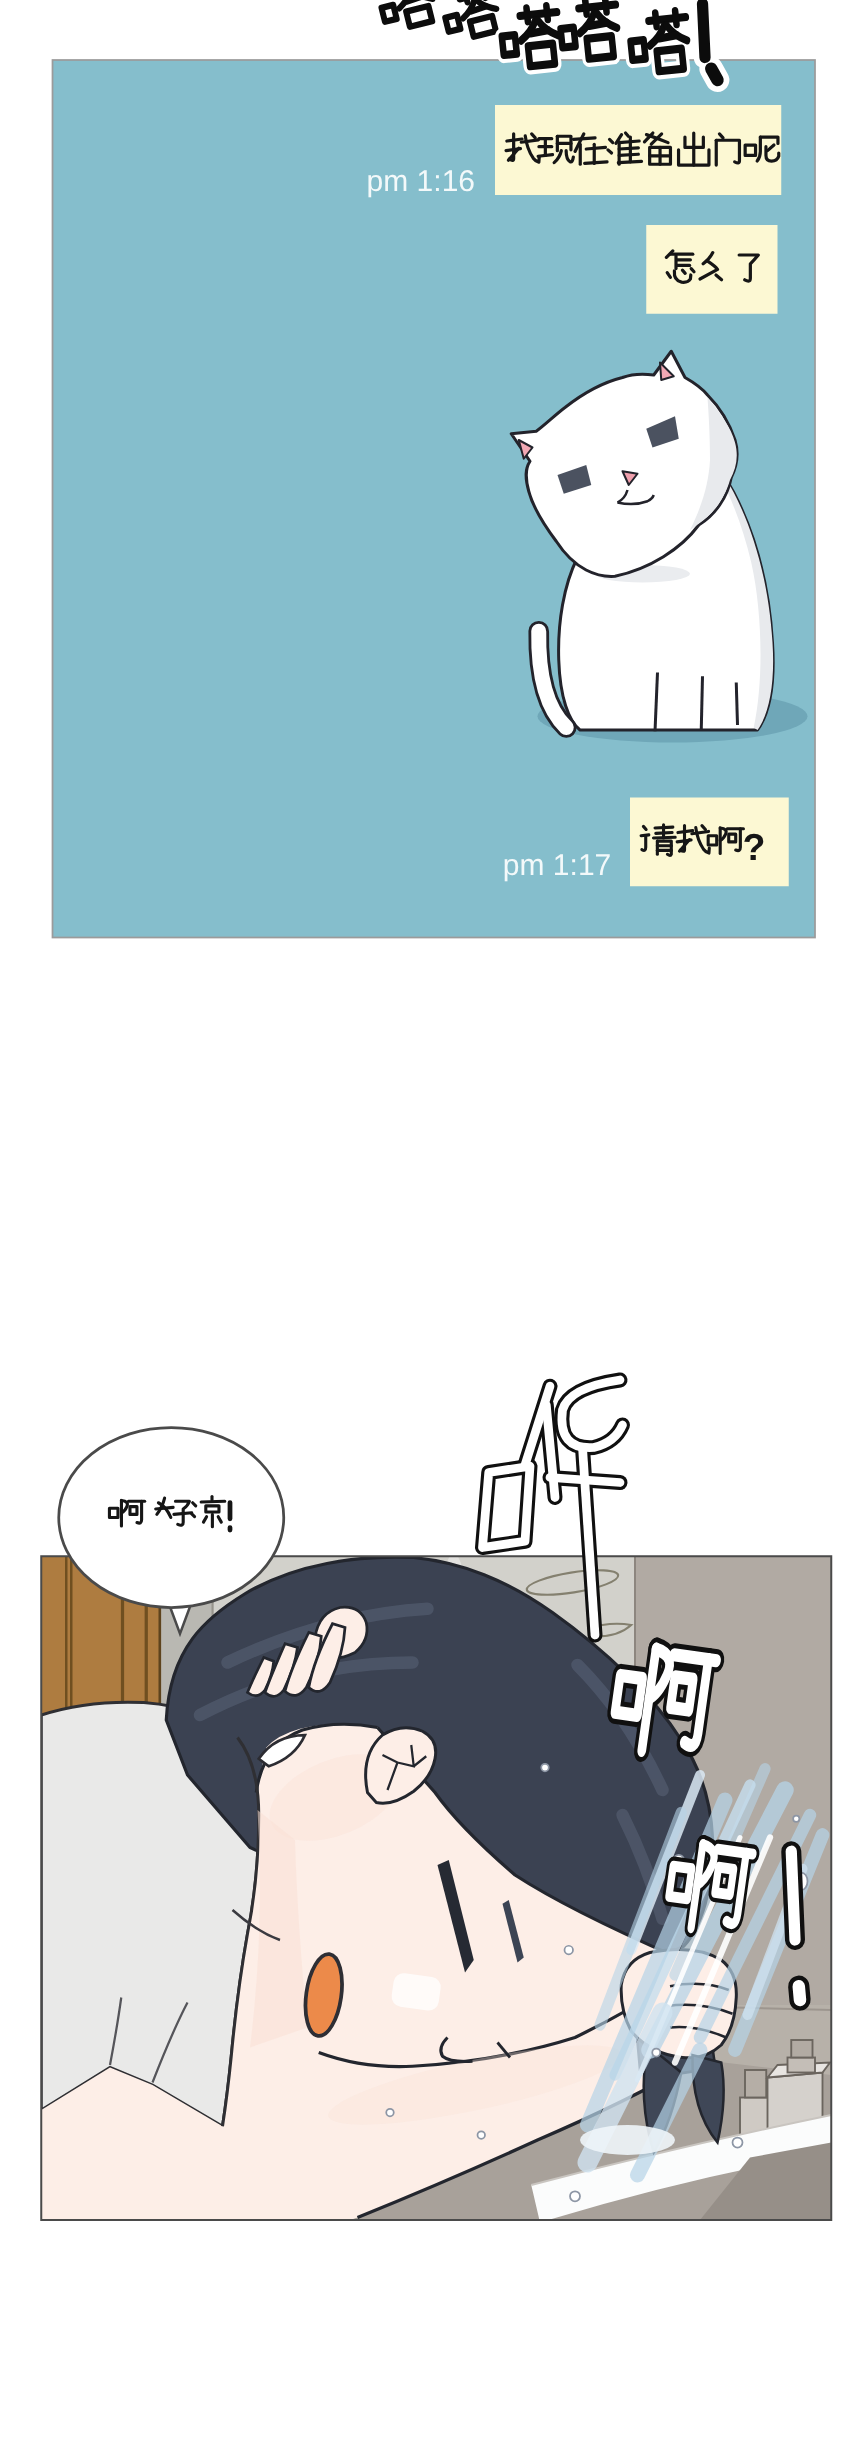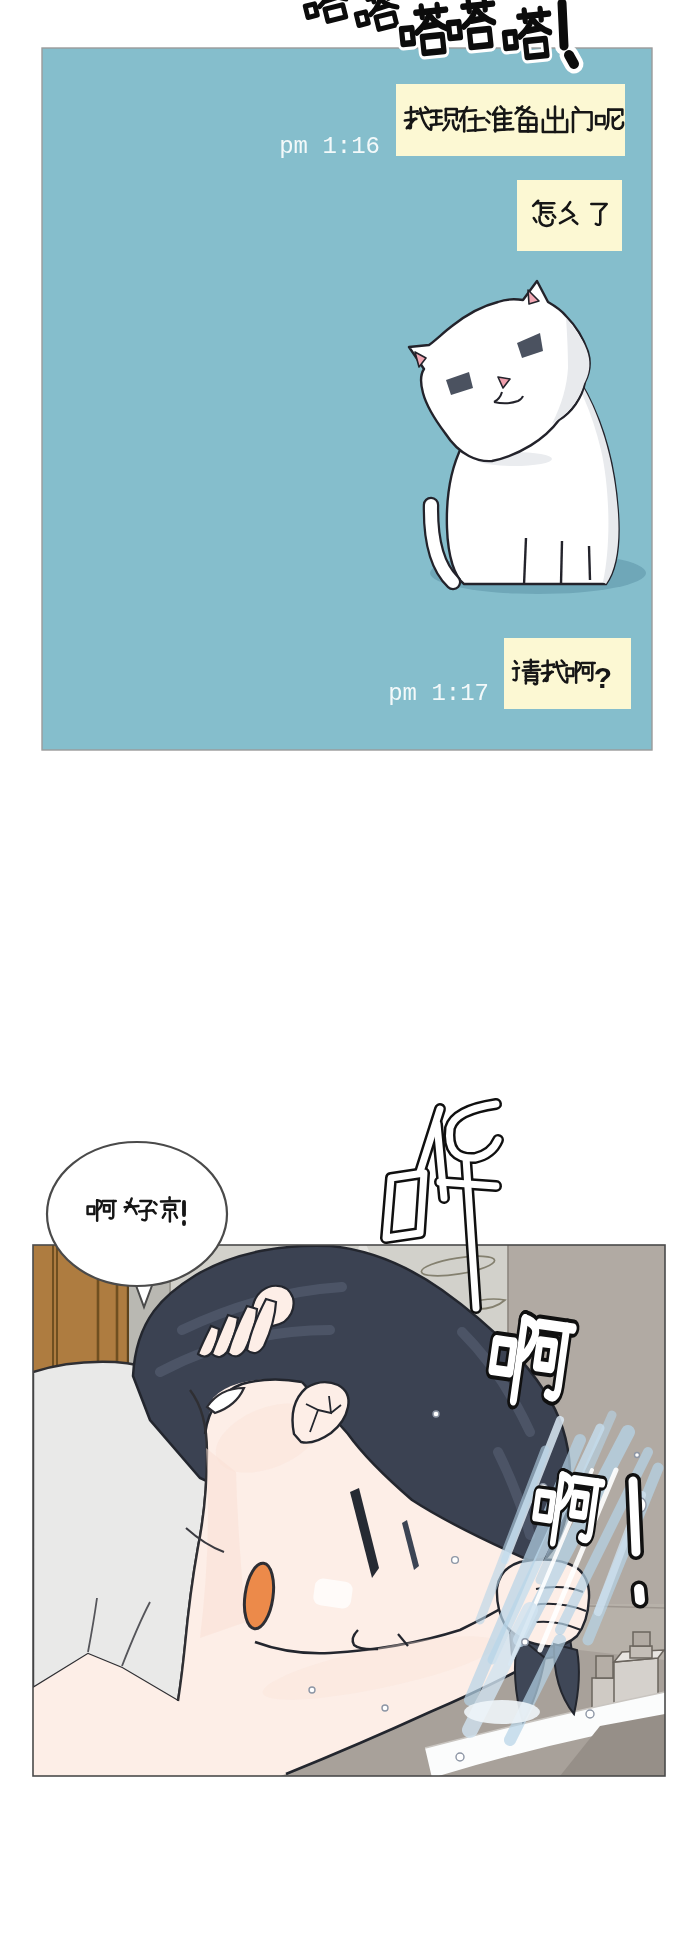--- a/index.html
+++ b/index.html
@@ -1,16 +1,16 @@
 <!DOCTYPE html>
 <html><head>
 <meta charset="utf-8">
 <style>
 html,body{margin:0;padding:0;background:#fff;}
-#page{position:relative;width:690px;height:1952px;background:#fff;overflow:hidden;font-family:Liberation Mono, monospace;}
+#page{position:relative;width:690px;height:1952px;background:#fff;overflow:hidden;font-family:Liberation Sans, sans-serif;}
 svg{position:absolute;top:0;left:0;}
 .g path,.g line,.g polyline{fill:none;stroke-linecap:round;stroke-linejoin:round;}
 .ink-u{stroke:#161616;stroke-width:8;}
 .ow{stroke:#fff;stroke-width:21;}
 .ob{stroke:#0c0c0c;stroke-width:10.5;}
 .kb{stroke:#101010;stroke-width:15;}
 .kw{stroke:#fff;stroke-width:8.5;}
 </style>
 </head>
 <body>

